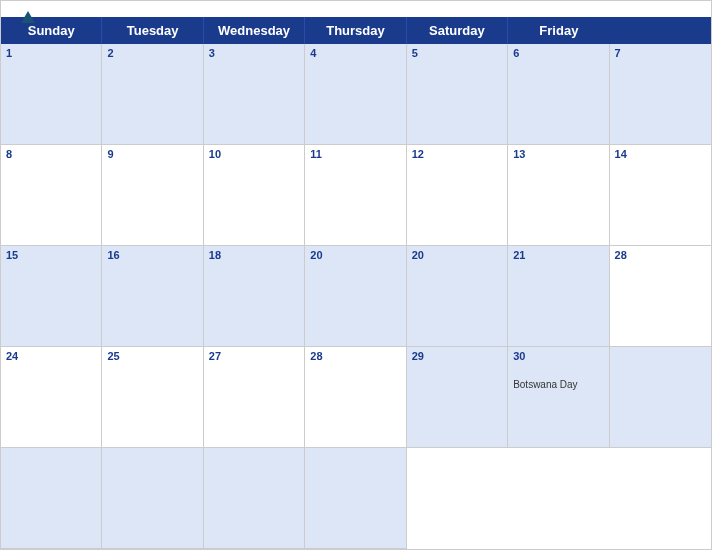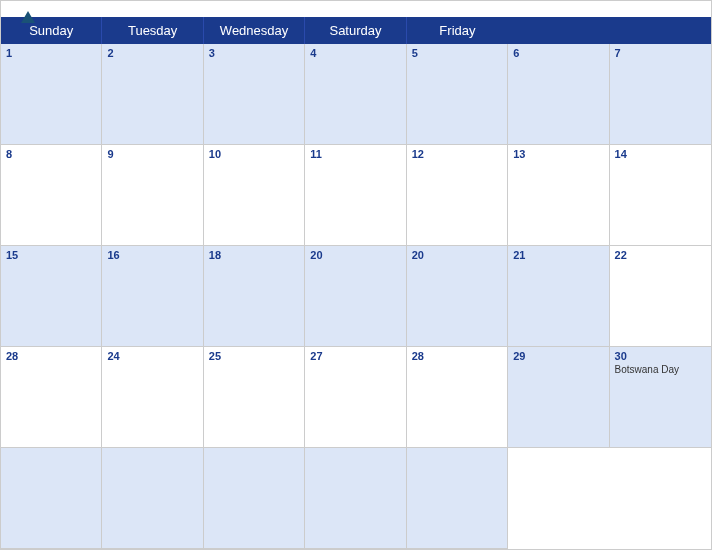--- a/index.html
+++ b/index.html
@@ -71,21 +71,21 @@
     .day-headers {
       display: grid;
       grid-template-columns: repeat(7, 1fr);
       background: #1a3a8c;
     }
     .day-header {
       color: #fff;
       text-align: center;
       padding: 6px 0;
       font-size: 13px;
-      font-weight: normal;
+      font-weight: bold;
       border-right: 1px solid #2a4aac;
     }
     .day-header:last-child {
       border-right: none;
     }
     .calendar-grid {
       display: grid;
       grid-template-columns: repeat(7, 1fr);
       grid-template-rows: repeat(5, 1fr);
       flex: 1;
@@ -108,21 +108,21 @@
     }
     .day-number {
       font-size: 11px;
       color: #1a3a8c;
       font-weight: bold;
       display: block;
     }
     .holiday-label {
       font-size: 10px;
       color: #333;
-      margin-top: 2px;
+      margin-top: 17px;
     }
   </style>
 </head>
 <body>
 
 <div class="calendar-wrapper">
   <div class="header">
     <div class="logo">
       <span class="logo-general"></span>
       <span class="logo-blue">
@@ -131,20 +131,21 @@
       </span>
     </div>
     <h1 class="month-title"></h1>
     <span class="country-label"></span>
   </div>
 
   <div class="day-headers">
   <div class="day-header">Sunday</div>
       <div class="day-header">Tuesday</div>
       <div class="day-header">Wednesday</div>
+      <div class="day-header">Thursday</div>
       <div class="day-header">Saturday</div>
       <div class="day-header">Friday</div>
     </div>
 
   <div class="calendar-grid">
   <div class="day-cell blue-bg">
         <span class="day-number">1</span>
       </div>
       <div class="day-cell blue-bg">
         <span class="day-number">2</span>
@@ -197,23 +198,20 @@
       <div class="day-cell blue-bg">
         <span class="day-number">20</span>
       </div>
       <div class="day-cell blue-bg">
         <span class="day-number">20</span>
       </div>
       <div class="day-cell blue-bg">
         <span class="day-number">21</span>
       </div>
       <div class="day-cell white-bg">
-        <span class="day-number">22</span>
-      </div>
-      <div class="day-cell white-bg">
         <span class="day-number">28</span>
       </div>
       <div class="day-cell white-bg">
         <span class="day-number">24</span>
       </div>
       <div class="day-cell white-bg">
         <span class="day-number">25</span>
       </div>
       <div class="day-cell white-bg">
         <span class="day-number">27</span>

